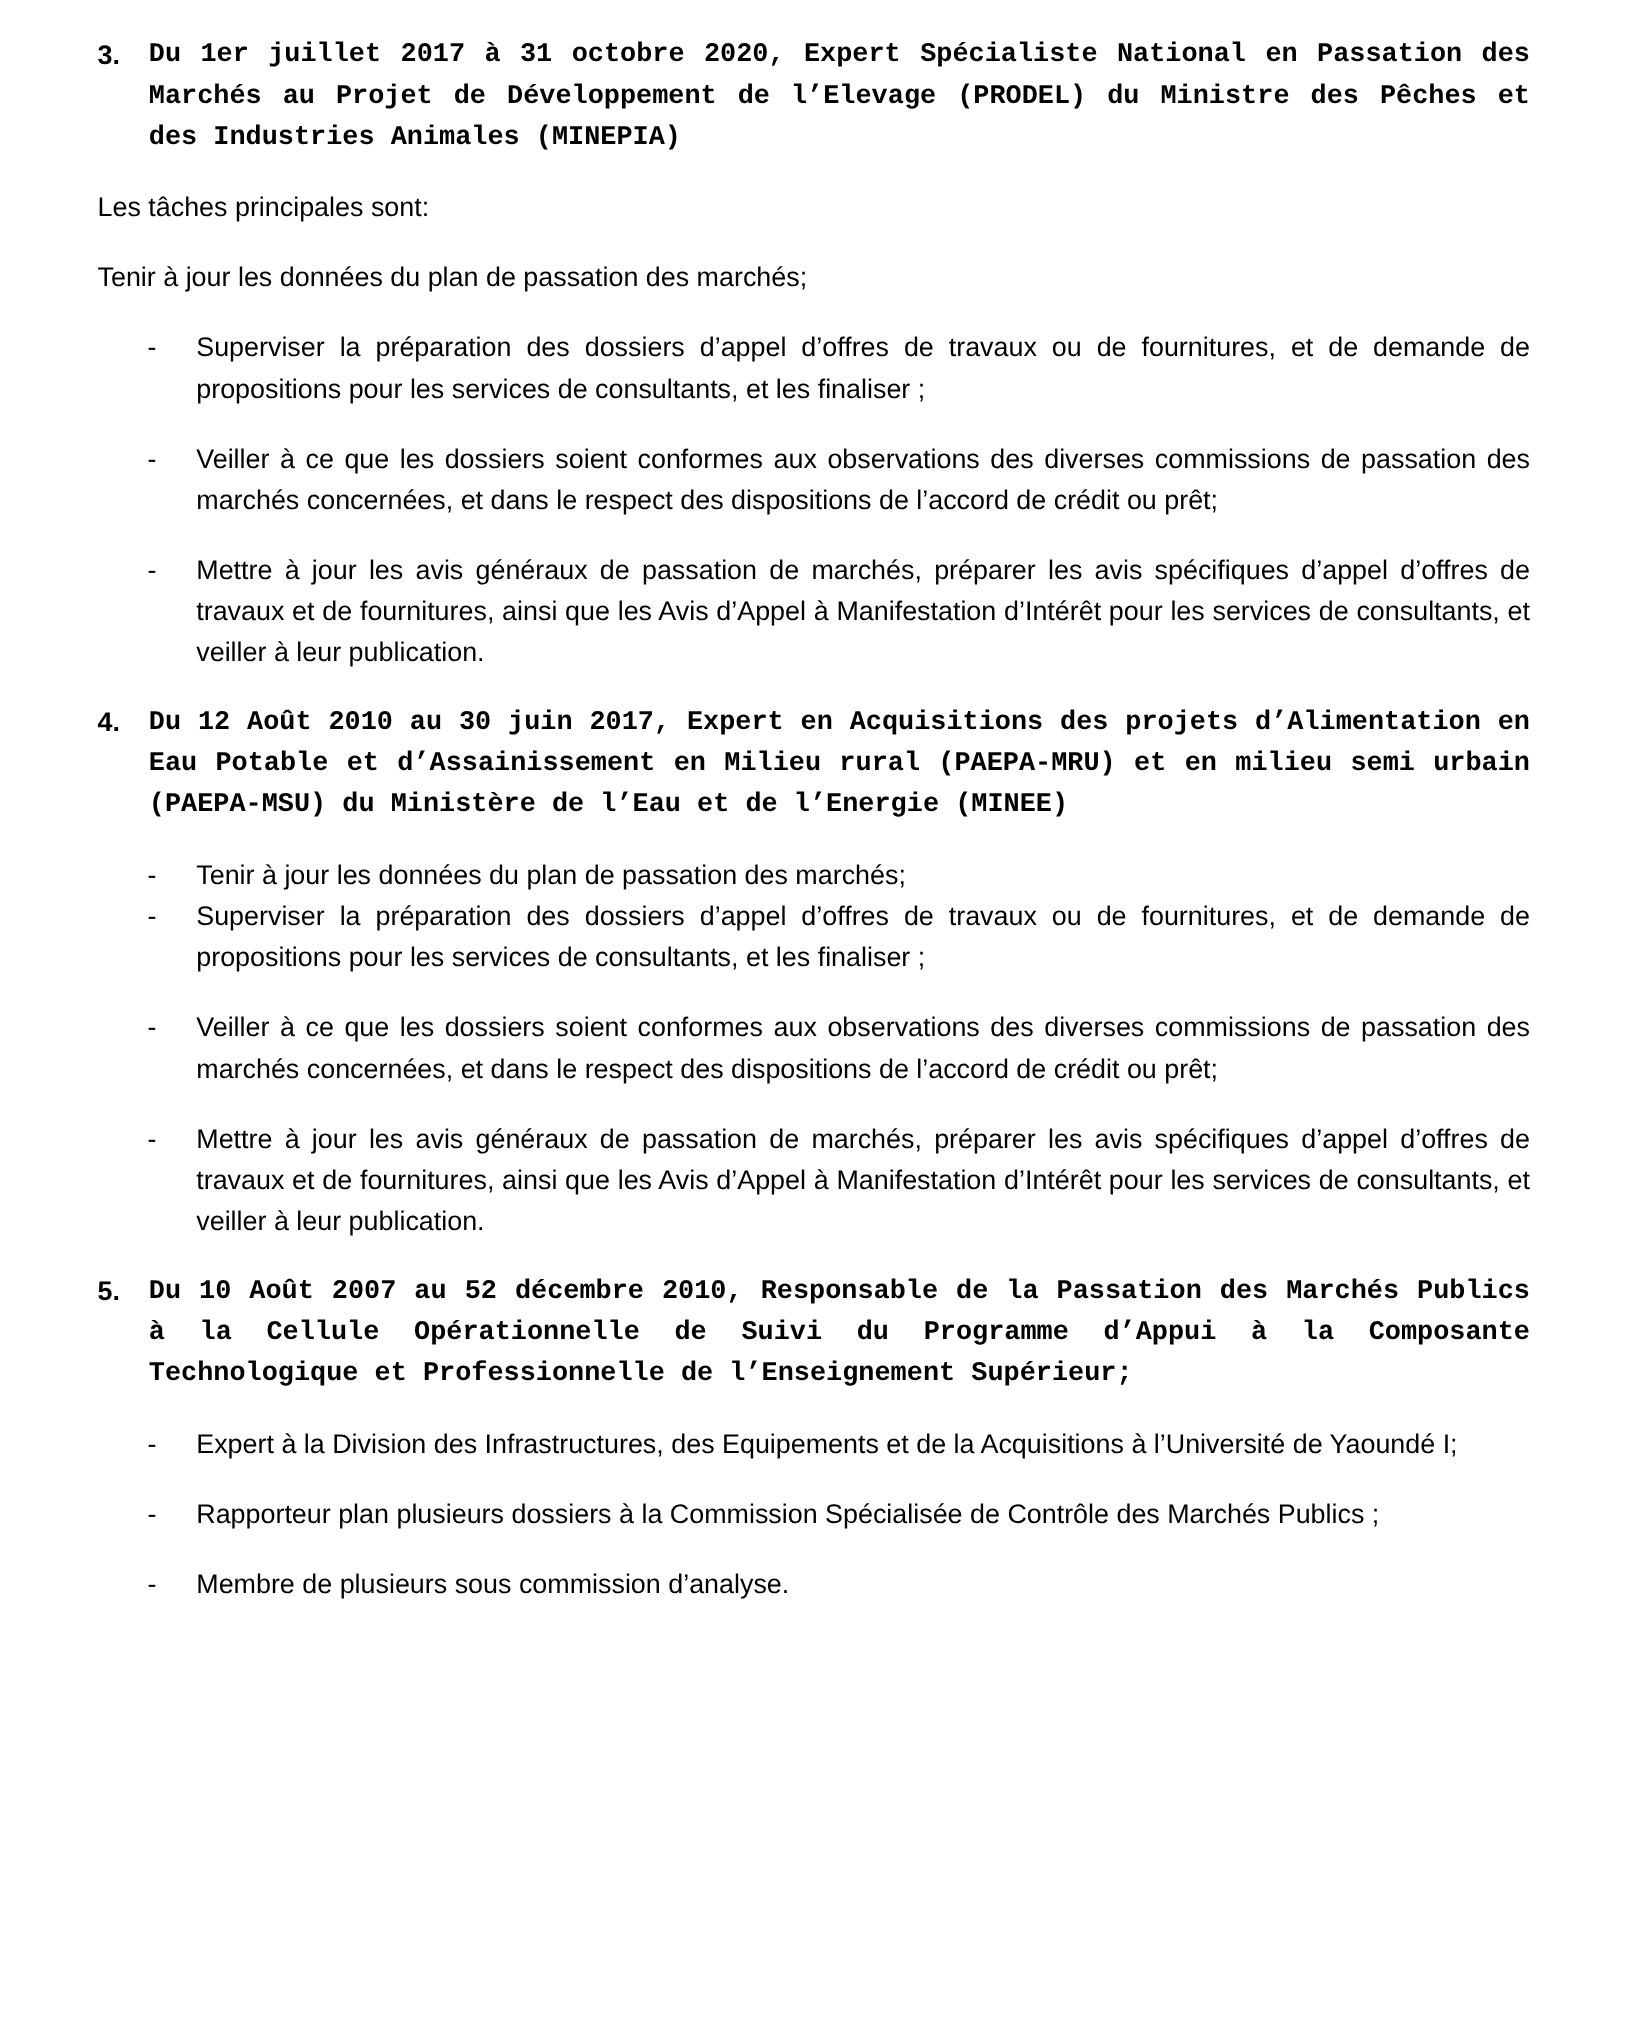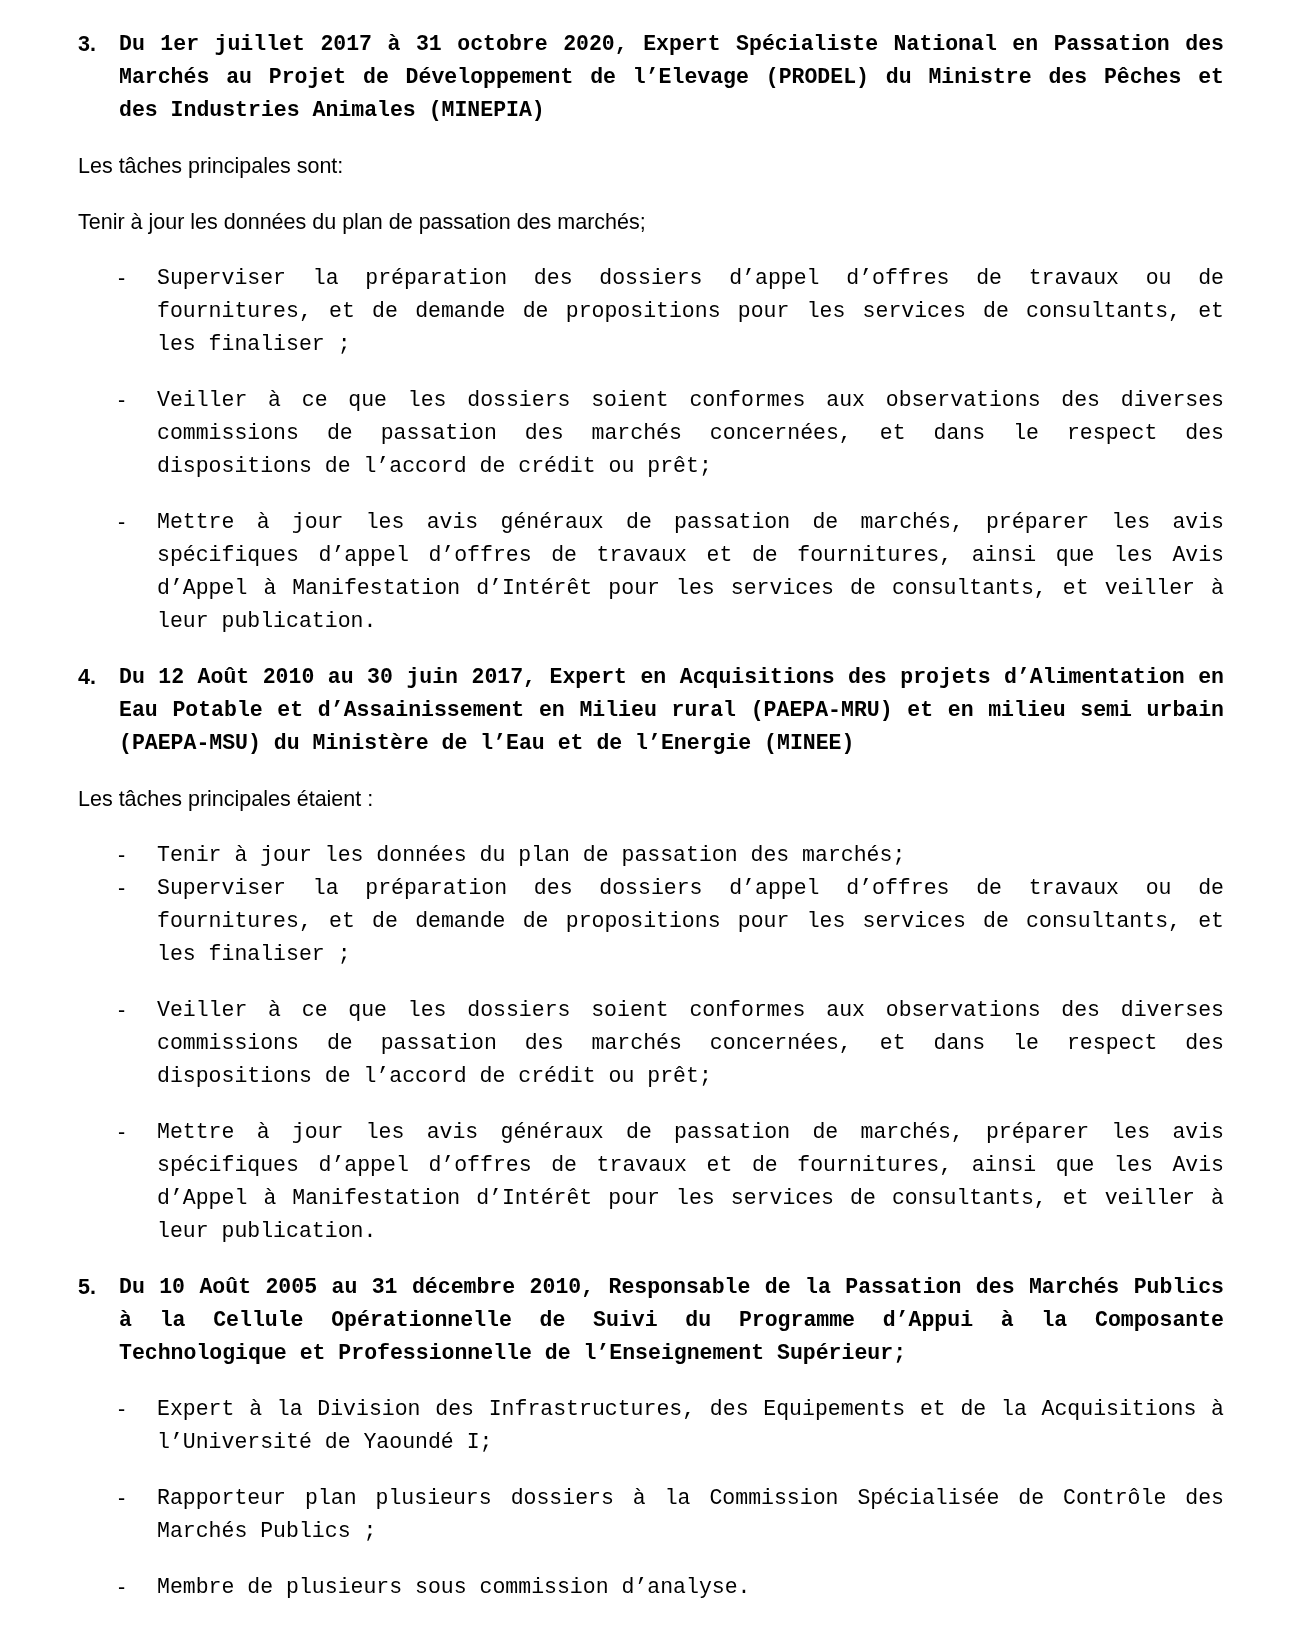--- a/index.html
+++ b/index.html
@@ -49,21 +49,20 @@
     display: flex;
     margin-left: 40px;
   }
   .bullet .dash {
     flex: 0 0 39px;
     width: 39px;
   }
   .bullet .btext {
     flex: 1;
     text-align: justify;
-    font-family: Liberation Mono, monospace;
   }
 </style>
 </head>
 <body>
 
 <div class="page">
     <div class="block heading first">
       <span class="num">3.</span>
       <div class="htext">Du 1er juillet 2017 à 31 octobre 2020, Expert Spécialiste National en Passation des Marchés au Projet de Développement de l’Elevage (PRODEL) du Ministre des Pêches et des Industries Animales (MINEPIA)</div>
     </div>
@@ -78,40 +77,39 @@
       <div class="btext">Veiller à ce que les dossiers soient conformes aux observations des diverses commissions de passation des marchés concernées, et dans le respect des dispositions de l’accord de crédit ou prêt;</div>
     </div>
     <div class="block bullet">
       <span class="dash">-</span>
       <div class="btext">Mettre à jour les avis généraux de passation de marchés, préparer les avis spécifiques d’appel d’offres de travaux et de fournitures, ainsi que les Avis d’Appel à Manifestation d’Intérêt pour les services de consultants, et veiller à leur publication.</div>
     </div>
     <div class="block heading">
       <span class="num">4.</span>
       <div class="htext">Du 12 Août 2010 au 30 juin 2017, Expert en Acquisitions des projets d’Alimentation en Eau Potable et d’Assainissement en Milieu rural (PAEPA-MRU) et en milieu semi urbain (PAEPA-MSU) du Ministère de l’Eau et de l’Energie (MINEE)</div>
     </div>
-    <div class="block para">Les tâches principales étaient :</div>
     <div class="block bullet">
       <span class="dash">-</span>
       <div class="btext">Tenir à jour les données du plan de passation des marchés;</div>
     </div>
     <div class="block bullet tight">
       <span class="dash">-</span>
       <div class="btext">Superviser la préparation des dossiers d’appel d’offres de travaux ou de fournitures, et de demande de propositions pour les services de consultants, et les finaliser ;</div>
     </div>
     <div class="block bullet">
       <span class="dash">-</span>
       <div class="btext">Veiller à ce que les dossiers soient conformes aux observations des diverses commissions de passation des marchés concernées, et dans le respect des dispositions de l’accord de crédit ou prêt;</div>
     </div>
     <div class="block bullet">
       <span class="dash">-</span>
       <div class="btext">Mettre à jour les avis généraux de passation de marchés, préparer les avis spécifiques d’appel d’offres de travaux et de fournitures, ainsi que les Avis d’Appel à Manifestation d’Intérêt pour les services de consultants, et veiller à leur publication.</div>
     </div>
     <div class="block heading">
       <span class="num">5.</span>
-      <div class="htext">Du 10 Août 2005 au 31 décembre 2010, Responsable de la Passation des Marchés Publics à la Cellule Opérationnelle de Suivi du Programme d’Appui à la Composante Technologique et Professionnelle de l’Enseignement Supérieur;</div>
+      <div class="htext">Du 10 Août 2007 au 52 décembre 2010, Responsable de la Passation des Marchés Publics à la Cellule Opérationnelle de Suivi du Programme d’Appui à la Composante Technologique et Professionnelle de l’Enseignement Supérieur;</div>
     </div>
     <div class="block bullet">
       <span class="dash">-</span>
       <div class="btext">Expert à la Division des Infrastructures, des Equipements et de la Acquisitions à l’Université de Yaoundé I;</div>
     </div>
     <div class="block bullet">
       <span class="dash">-</span>
       <div class="btext">Rapporteur plan plusieurs dossiers à la Commission Spécialisée de Contrôle des Marchés Publics ;</div>
     </div>
     <div class="block bullet">

